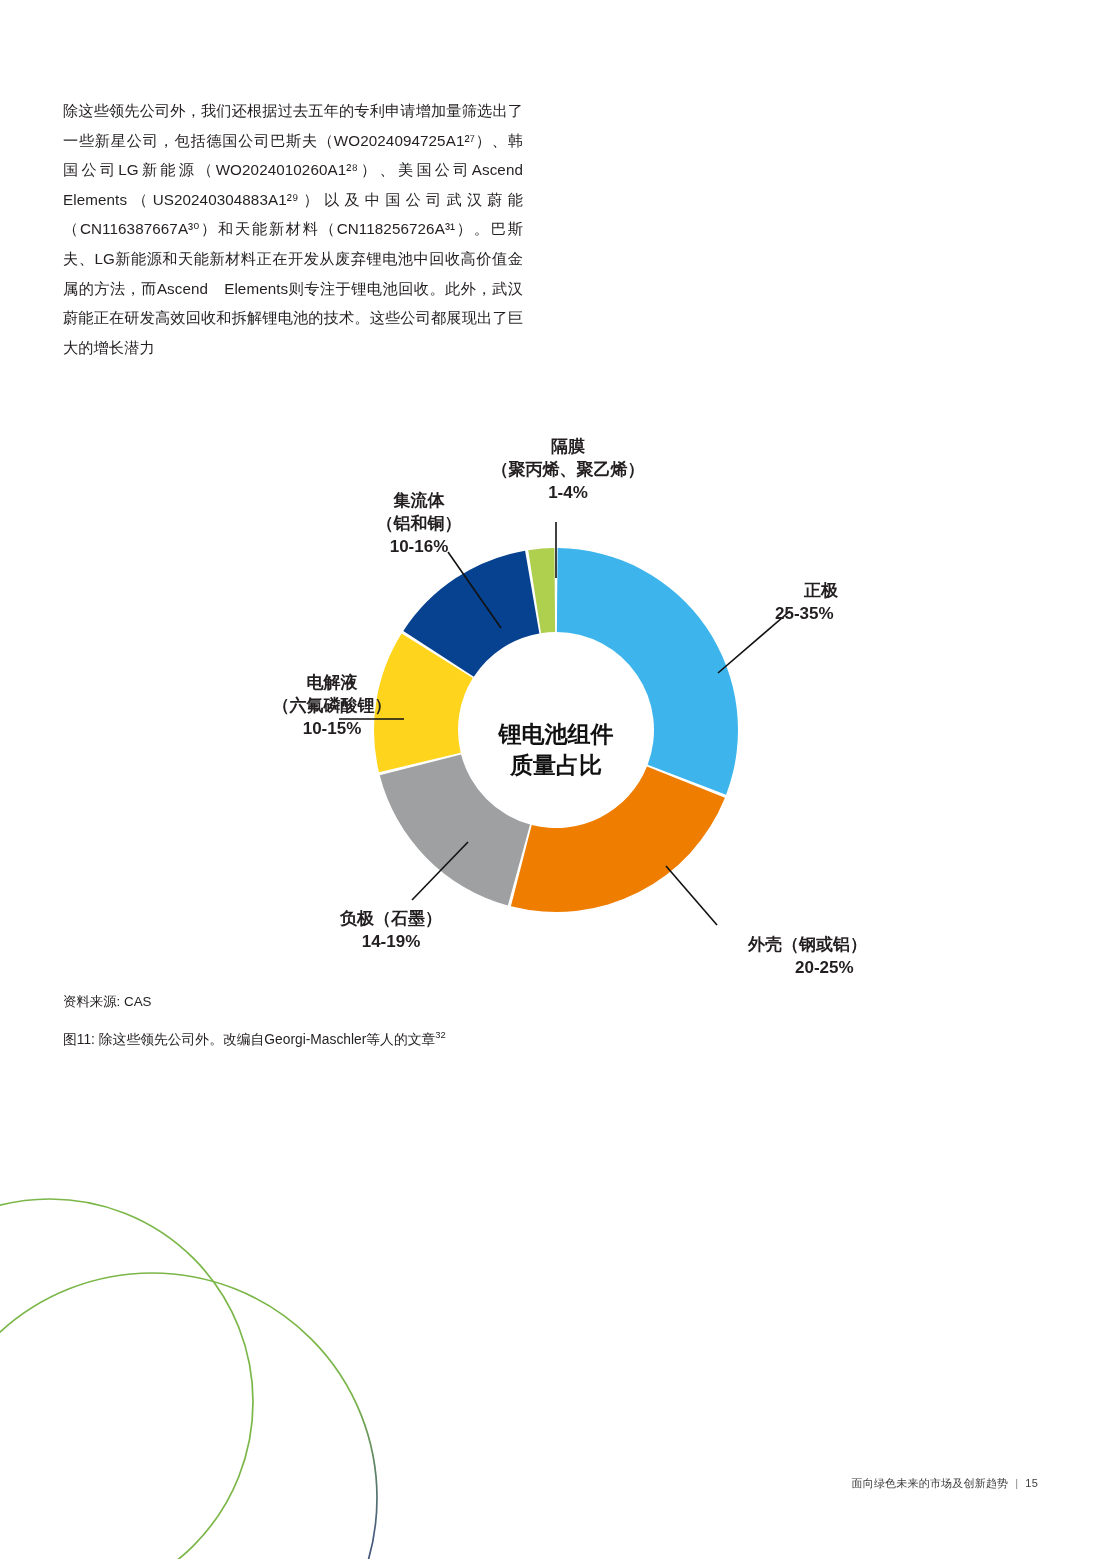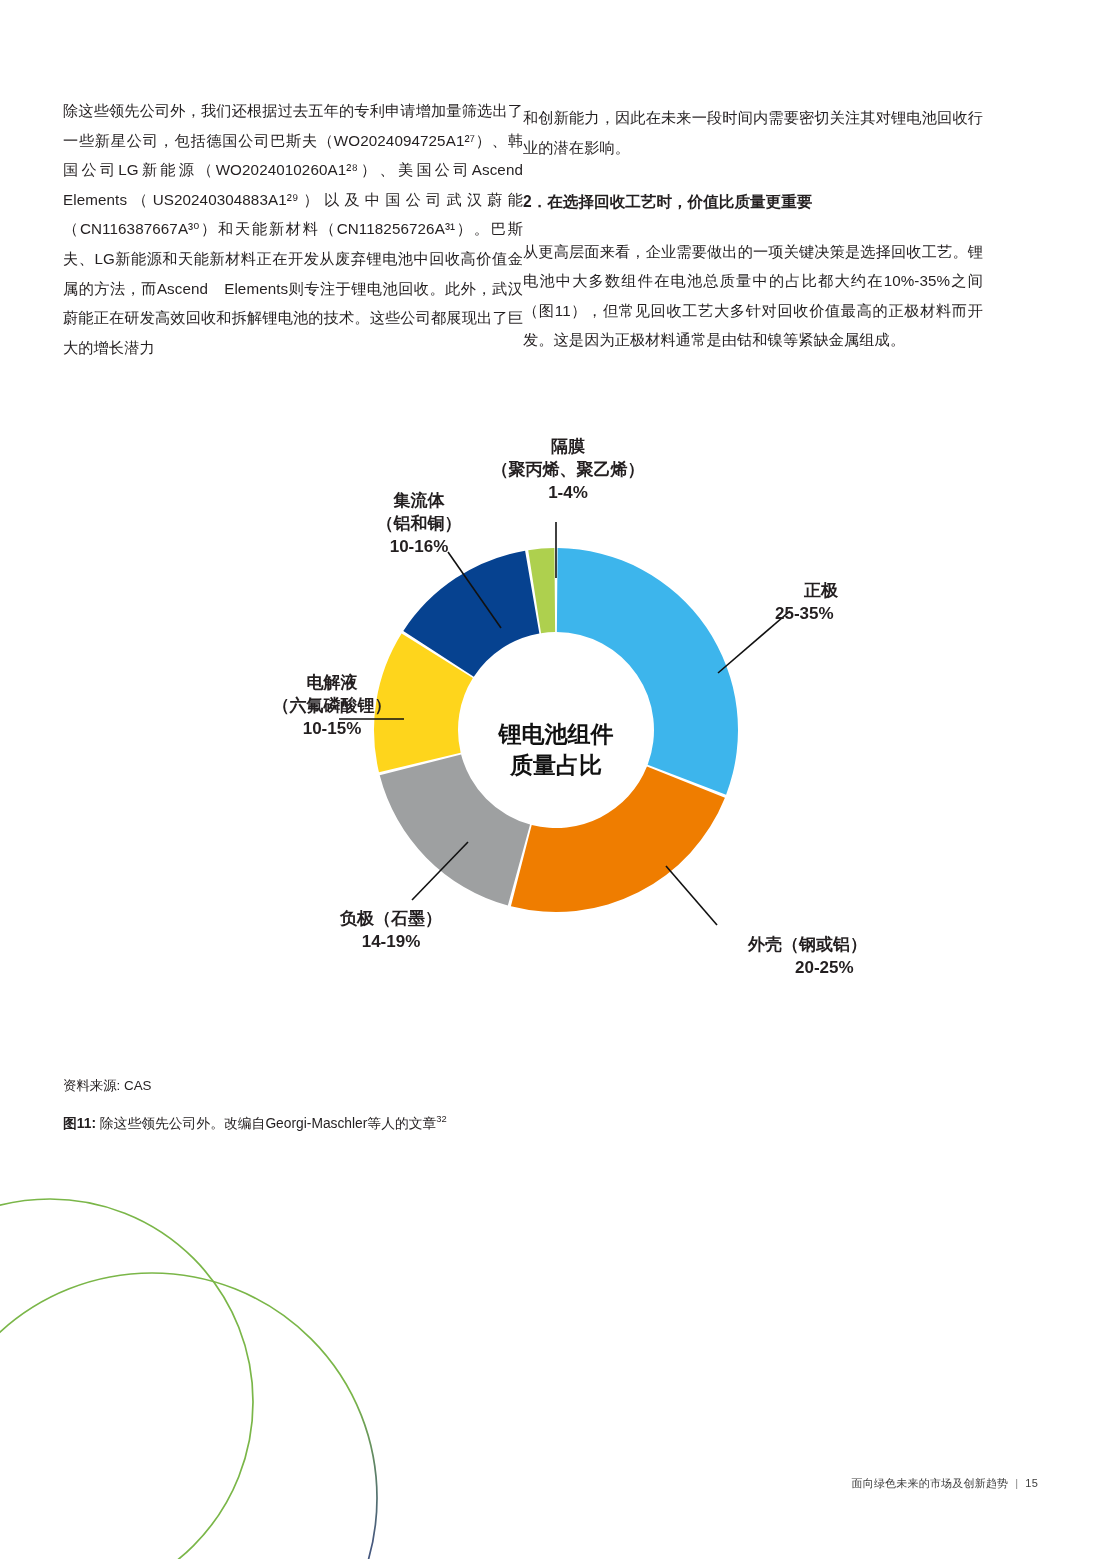--- a/index.html
+++ b/index.html
@@ -30,21 +30,21 @@
     pointer-events: none;
   }
 
   
   .columns {
     position: absolute;
     left: 63px;
     top: 96px;
     width: 976px;
     display: flex;
-    align-items: center;
+    gap: 56px;
   }
   .col { width: 460px; }
   .col p {
     font-size: 15.2px;
     line-height: 29.6px;
     color: #231f20;
     text-align: justify;
     text-justify: inter-ideograph;
     letter-spacing: 0.1px;
   }
@@ -65,35 +65,35 @@
     top: 430px;
     width: 1102px;
     height: 580px;
   }
   .chart-svg { display: block; }
 
   
   .caption-block {
     position: absolute;
     left: 63px;
-    top: 1076px;
+    top: 992px;
     width: 800px;
   }
   .src-line {
     font-size: 13.4px;
     line-height: 20px;
     color: #231f20;
     margin-bottom: 18px;
   }
   .fig-line {
     font-size: 13.8px;
     line-height: 20px;
     color: #231f20;
   }
-  .fig-line .fig-no { font-weight: bold; }
+  .fig-line .fig-no { font-weight: normal; }
 
   
   .footer {
     position: absolute;
     right: 64px;
     top: 1476px;
     font-size: 11px;
     color: #3d3d3d;
     letter-spacing: 0.2px;
     white-space: nowrap;
@@ -127,25 +127,20 @@
       </linearGradient>
     </defs>
     <circle cx="170" cy="222" r="203" fill="none" stroke="url(#gradA)" stroke-width="1.7"></circle>
     <circle cx="272" cy="318" r="225" fill="none" stroke="url(#gradB)" stroke-width="1.7"></circle>
   </svg>
 
   <div class="columns">
     <div class="col">
       <p>除这些领先公司外，我们还根据过去五年的专利申请增加量筛选出了一些新星公司，包括德国公司巴斯夫（WO2024094725A1²⁷）、韩国公司LG新能源（WO2024010260A1²⁸）、美国公司Ascend　Elements（US20240304883A1²⁹）以及中国公司武汉蔚能（CN116387667A³⁰）和天能新材料（CN118256726A³¹）。巴斯夫、LG新能源和天能新材料正在开发从废弃锂电池中回收高价值金属的方法，而Ascend　Elements则专注于锂电池回收。此外，武汉蔚能正在研发高效回收和拆解锂电池的技术。这些公司都展现出了巨大的增长潜力</p>
     </div>
-    <div class="col">
-      <p>和创新能力，因此在未来一段时间内需要密切关注其对锂电池回收行业的潜在影响。</p>
-      <h2 class="subhead">2．在选择回收工艺时，价值比质量更重要</h2>
-      <p>从更高层面来看，企业需要做出的一项关键决策是选择回收工艺。锂电池中大多数组件在电池总质量中的占比都大约在10%-35%之间（图11），但常见回收工艺大多针对回收价值最高的正极材料而开发。这是因为正极材料通常是由钴和镍等紧缺金属组成。</p>
-    </div>
   </div>
 
   <div class="chart-area">
     <svg class="chart-svg" viewBox="0 0 1102 580" width="1102" height="580">
 
       <g id="donut-slices">
           <path d="M 557.59 118.01 A 182 182 0 0 1 726.09 364.75 L 647.59 334.86 A 98 98 0 0 0 556.86 202.00 Z" fill="#3DB5EC"></path>
           <path d="M 724.94 367.71 A 182 182 0 0 1 510.91 476.33 L 531.72 394.94 A 98 98 0 0 0 646.97 336.46 Z" fill="#EF7D00"></path>
           <path d="M 507.84 475.51 A 182 182 0 0 1 379.73 345.32 L 461.09 324.40 A 98 98 0 0 0 530.07 394.51 Z" fill="#9EA0A1"></path>
           <path d="M 378.97 342.23 A 182 182 0 0 1 401.61 203.62 L 472.87 248.11 A 98 98 0 0 0 460.67 322.74 Z" fill="#FED51C"></path>

